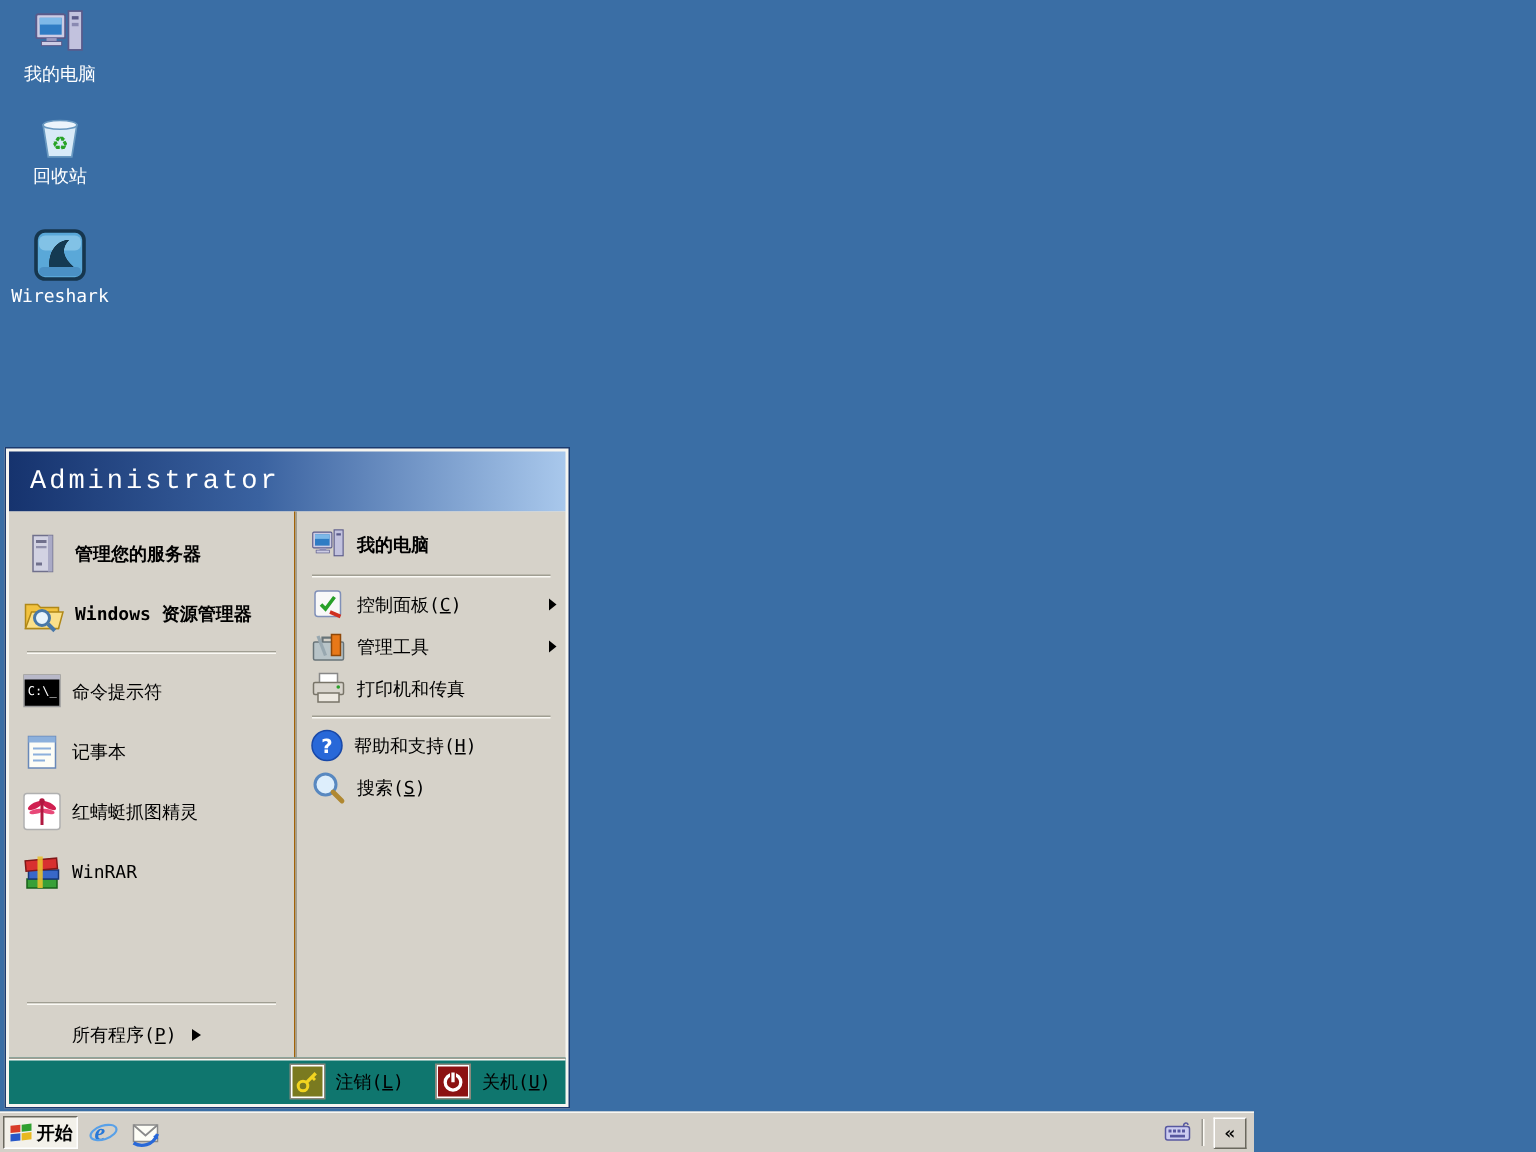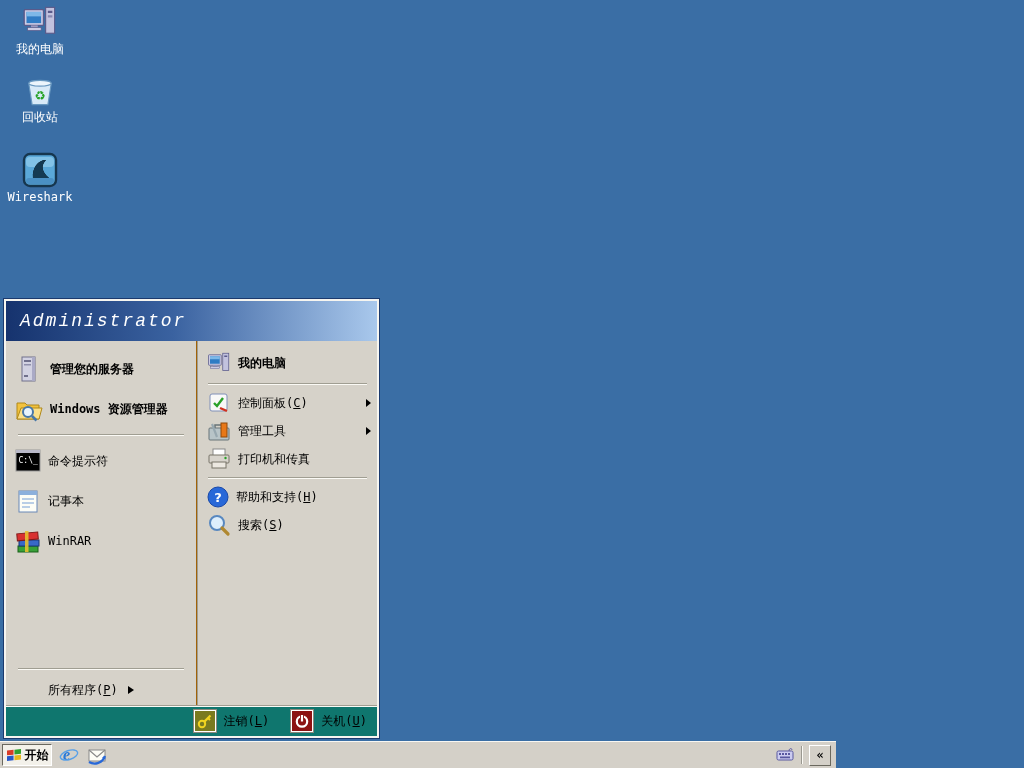--- a/index.html
+++ b/index.html
@@ -14,21 +14,21 @@
   .desk-label{color:#fff;font-size:12px;line-height:13px;text-align:center;white-space:nowrap;}
 
   
   #start-menu{position:absolute;left:3px;top:298px;width:377px;height:441px;
               box-sizing:border-box;border:1px solid #1b3a6e;background:#f6f5f0;
               display:flex;flex-direction:column;}
   #sm-inner{flex:1;margin:2px;display:flex;flex-direction:column;border:0;min-height:0;}
   #sm-banner{height:40px;flex:0 0 40px;background:linear-gradient(90deg,#16336e 0%,#3a62a0 45%,#a9c8ec 100%);
              display:flex;align-items:center;padding-left:14px;}
   #sm-banner .uname{color:#fff;font-family:"Liberation Mono","DejaVu Sans Mono",monospace;
-                    font-style:italic;font-size:18px;letter-spacing:2px;}
+                    font-size:18px;letter-spacing:2px;}
   #sm-body{flex:1;display:flex;min-height:0;background:#d6d2c9;}
   #sm-left{width:190px;flex:0 0 190px;display:flex;flex-direction:column;
            padding-top:8px;border-right:1px solid #a16207;}
   #sm-right{flex:1;display:flex;flex-direction:column;padding-top:6px;
             border-left:1px solid #a09e92;}
   .mi{display:flex;align-items:center;gap:7px;padding:0 6px 0 9px;flex:0 0 auto;cursor:default;}
   #sm-left .mi{height:40px;}
   #sm-right .mi{height:28px;}
   #sm-right .mi.tall{height:32px;}
   .lbl{font-size:12px;color:#000;white-space:nowrap;}
@@ -154,20 +154,32 @@
             <svg width="26" height="26" viewBox="0 0 26 26">
               <rect x="4" y="3" width="18" height="21" fill="#fdfdf6" stroke="#6888b8"></rect>
               <rect x="4" y="3" width="18" height="4" fill="#8cb0dc"></rect>
               <line x1="7" y1="11" x2="19" y2="11" stroke="#8cb0dc" stroke-width="1.2"></line>
               <line x1="7" y1="15" x2="19" y2="15" stroke="#8cb0dc" stroke-width="1.2"></line>
               <line x1="7" y1="19" x2="15" y2="19" stroke="#8cb0dc" stroke-width="1.2"></line>
             </svg>
             <span class="lbl">记事本</span>
           </div>
 
+          <div class="mi">
+            <svg width="26" height="26" viewBox="0 0 26 26">
+              <rect x="1" y="1" width="24" height="24" rx="2" fill="#fff" stroke="#b0b0b0"></rect>
+              <ellipse cx="8.5" cy="9" rx="5.5" ry="2" fill="#d02050" transform="rotate(-28 8.5 9)"></ellipse>
+              <ellipse cx="17.5" cy="9" rx="5.5" ry="2" fill="#d02050" transform="rotate(28 17.5 9)"></ellipse>
+              <ellipse cx="9" cy="13" rx="4.5" ry="1.6" fill="#e84878" transform="rotate(-12 9 13)"></ellipse>
+              <ellipse cx="17" cy="13" rx="4.5" ry="1.6" fill="#e84878" transform="rotate(12 17 13)"></ellipse>
+              <line x1="13" y1="7" x2="13" y2="22" stroke="#b01840" stroke-width="2"></line>
+              <circle cx="13" cy="6" r="1.8" fill="#b01840"></circle>
+            </svg>
+            <span class="lbl">红蜻蜓抓图精灵</span>
+          </div>
 
           <div class="mi">
             <svg width="26" height="26" viewBox="0 0 26 26">
               <rect x="3" y="18" width="20" height="6" fill="#38a038" stroke="#186018"></rect>
               <rect x="4" y="12" width="20" height="6" fill="#3868c8" stroke="#183878"></rect>
               <rect x="2" y="5" width="21" height="7" fill="#d83030" stroke="#801818" transform="rotate(-5 12 8)"></rect>
               <rect x="10" y="3" width="3.5" height="21" fill="#e8c030" opacity="0.9"></rect>
             </svg>
             <span class="lbl">WinRAR</span>
           </div>

